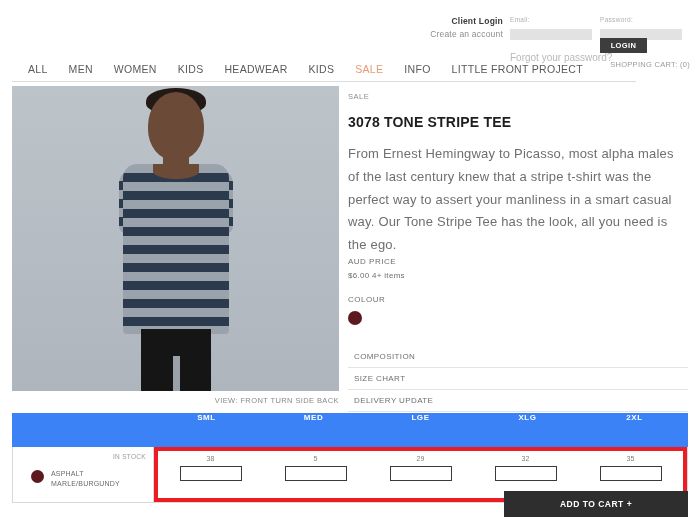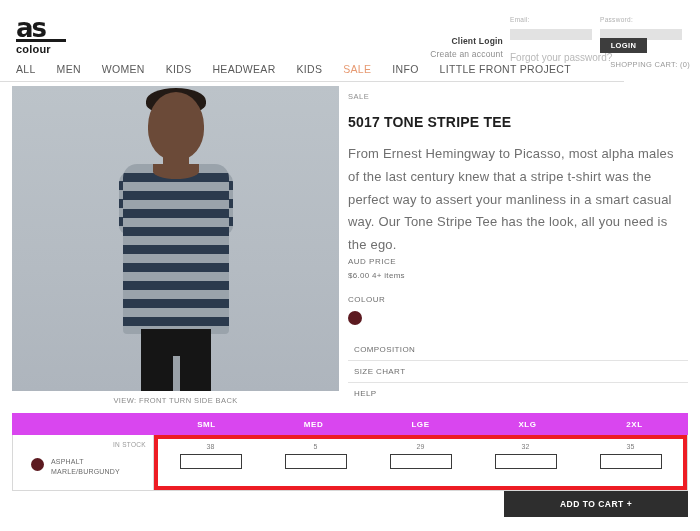--- a/index.html
+++ b/index.html
@@ -16,36 +16,36 @@
   .header { position: relative; height: 58px; }
   .logo { position: absolute; left: 16px; top: 18px; width: 52px; }
   .logo-mark { font-size: 26px; font-weight: bold; color:#1a1a1a; letter-spacing:-2px;
                line-height: 20px; font-family:"DejaVu Sans", sans-serif; }
   .logo-rule { width: 50px; height: 3px; background:#1a1a1a; margin-top:1px; }
   .logo-word { font-size: 11px; font-weight: bold; color:#1a1a1a; letter-spacing:0.2px;
                line-height: 12px; margin-top:1px; }
 
   .login-area { position:absolute; left:415px; top:16px; width:275px; }
   .login-left { position:absolute; left:0; top:0; width:88px; text-align:right; }
-  .client-login { font-size:8.5px; font-weight:bold; color:#3b3b3b; letter-spacing:.2px;margin-top:20px; }
+  .client-login { font-size:8.5px; font-weight:bold; color:#3b3b3b; letter-spacing:.2px; }
   .create-acct { font-size:8.5px; color:#8d8d8d; margin-top:3px; letter-spacing:.2px; }
   .fieldwrap { position:absolute; top:0; }
   .fieldwrap.email { left:95px; width:82px; }
   .fieldwrap.pass  { left:185px; width:82px; }
   .fld-label { font-size:6.5px; color:#b2b2b2; letter-spacing:.3px; margin-bottom:2px; }
   .fld-input { width:100%; height:11px; background:#e2e2e2; border:none; }
   .forgot { position:absolute; left:95px; top:36px; font-size:10px; color:#b9b9b9; }
   .login-btn { position:absolute; left:185px; top:22px; width:47px; height:15px;
                background:#3d3d3d; color:#fff; font-size:7.5px; font-weight:bold;
                letter-spacing:.4px; display:flex; align-items:center; justify-content:center;
                border:none; cursor:pointer; }
   .cart { position:absolute; right:10px; top:60px; font-size:7.5px; color:#9a9a9a; letter-spacing:.3px; }
 
   
-  .nav { position:absolute; left:0; top:58px; width:624px; height:24px;
+  .nav { position:absolute; left:12px; top:58px; width:624px; height:24px;
          border-bottom:1px solid #dcdcdc; }
   .nav-inner { display:flex; align-items:center; gap:21px; padding-left:16px; height:22px; }
   .nav-item { font-size:10.5px; color:#5a5a5a; letter-spacing:.3px; cursor:pointer; white-space:nowrap; }
   .nav-item.sale { color:#e79a72; }
 
   
   .product-img { position:absolute; left:12px; top:86px; width:327px; height:305px;
                  background:#b9c0c6; overflow:hidden; }
   .bg-grad { position:absolute; inset:0;
              background:linear-gradient(180deg,#bcc3c9 0%,#b4bbc2 60%,#aeb5bd 100%); }
@@ -70,43 +70,43 @@
               background:repeating-linear-gradient(180deg,
                 #9aa3ab 0px,#9aa3ab 9px,#2b3a4d 9px,#2b3a4d 18px);
               border-radius:10px 4px 6px 8px; }
   .sleeve-r { position:absolute; left:108px; top:86px; width:24px; height:62px;
               background:repeating-linear-gradient(180deg,
                 #9aa3ab 0px,#9aa3ab 9px,#2b3a4d 9px,#2b3a4d 18px);
               border-radius:4px 10px 8px 6px; }
   .shorts { position:absolute; left:40px; top:243px; width:70px; height:62px; background:#151515; }
   .leg-gap { position:absolute; left:72px; top:270px; width:7px; height:35px; background:#9aa1a8; }
 
-  .view-line { position:absolute; left:12px; top:396px; width:327px; text-align:center;
+  .view-line { position:absolute; left:12px; top:396px; width:327px; text-align:right;
                font-size:7.5px; color:#8a8a8a; letter-spacing:.4px; }
   .view-line .vl { color:#8a8a8a; }
   .view-line .vopt { cursor:pointer; }
 
   
   .details { position:absolute; left:348px; top:92px; width:340px; }
   .d-sale { font-size:7.5px; color:#8d8d8d; letter-spacing:.5px; }
   .d-title { font-size:14px; font-weight:bold; color:#1e1e1e; letter-spacing:.2px; margin-top:13px; }
   .d-warning { font-size:7.5px; color:#f26d7d; line-height:1.55; margin-top:12px; letter-spacing:.2px; }
   .d-desc { font-size:13px; color:#6f6f6f; line-height:1.75; margin-top:13px; letter-spacing:.2px; }
   .d-price-label { font-size:8px; color:#6f6f6f; letter-spacing:.5px; }
   .d-price-val { font-size:8px; color:#6f6f6f; letter-spacing:.3px; margin-top:5px; }
   .d-colour-label { font-size:8px; color:#6f6f6f; letter-spacing:.5px; margin-top:15px; }
   .swatch { width:14px; height:14px; border-radius:50%; margin-top:7px; cursor:pointer; }
-  .accordion { margin-top:14px; }
+  .accordion { margin-top:21px; }
   .acc-row { font-size:8px; color:#6f6f6f; letter-spacing:.4px;
              padding:6px 0 6px 6px; border-bottom:1px solid #e3e3e3; cursor:pointer; }
   .acc-row.last { border-bottom:none; }
 
   
   .size-block { position:absolute; left:12px; top:413px; width:676px; }
-  .size-head { display:flex; background:#d946ef; height:22px; align-items:center; }
+  .size-head { display:flex; background:#3b82f6; height:34px; }
   .sh-spacer { width:141px; flex:0 0 141px; }
   .sh-cell { flex:1; text-align:center; color:#fff; font-size:8px; font-weight:bold;
              letter-spacing:.6px; }
   .size-body { display:flex; height:56px; border:1px solid #d8d8d8; border-top:none; background:#fff; }
   .sb-left { width:141px; flex:0 0 141px; position:relative; border-right:1px solid #d8d8d8; }
   .instock { position:absolute; right:7px; top:6px; font-size:6.5px; color:#9a9a9a; letter-spacing:.3px; }
   .colour-row { position:absolute; left:18px; top:22px; display:flex; align-items:flex-start; gap:7px; }
   .c-dot { width:13px; height:13px; border-radius:50%; margin-top:1px; }
   .c-name { font-size:7px; color:#6a6a6a; line-height:1.45; letter-spacing:.2px; }
   .sb-right { flex:1; display:flex; border:4px solid #ed1c24; position:relative; }
@@ -120,25 +120,20 @@
   .add-cart { position:absolute; right:0; top:0; width:184px; height:26px; background:#2e2e2e;
               color:#fff; font-size:8.5px; font-weight:bold; letter-spacing:.5px;
               display:flex; align-items:center; justify-content:center; border:none; cursor:pointer; }
 </style>
 </head>
 <body>
 
 <div class="page">
 
   <div class="header">
-    <div class="logo">
-      <div class="logo-mark">as</div>
-      <div class="logo-rule"></div>
-      <div class="logo-word">colour</div>
-    </div>
 
     <div class="login-area">
       <div class="login-left">
         <div class="client-login">Client Login</div>
         <div class="create-acct">Create an account</div>
       </div>
 
       <div class="fieldwrap email">
         <div class="fld-label">Email:</div>
         <input class="fld-input" type="text" value="" style="">
@@ -184,29 +179,30 @@
       <div class="collar"></div>
       <div class="shorts"></div>
       <div class="leg-gap"></div>
     </div>
   </div>
 
   <div class="view-line" id="view-line"><span class="vl">VIEW: </span><span class="vopt">FRONT</span> <span class="vopt">TURN</span> <span class="vopt">SIDE</span> <span class="vopt">BACK</span></div>
 
   <div class="details">
     <div class="d-sale">SALE</div>
-    <div class="d-title">5017 TONE STRIPE TEE</div>
+    <div class="d-title">3078 TONE STRIPE TEE</div>
     <div class="d-desc">From Ernest Hemingway to Picasso, most alpha males of the last century knew that a stripe t-shirt was the perfect way to assert your manliness in a smart casual way.  Our Tone Stripe Tee has the look, all you need is the ego.</div>
     <div class="d-price-label">AUD PRICE</div>
     <div class="d-price-val">$6.00  4+ items</div>
     <div class="d-colour-label">COLOUR</div>
     <div class="swatch" id="detail-swatch" style="background: rgb(92, 26, 32);"></div>
     <div class="accordion" id="accordion">
         <div class="acc-row">COMPOSITION</div>
         <div class="acc-row">SIZE CHART</div>
+        <div class="acc-row">DELIVERY UPDATE</div>
         <div class="acc-row last">HELP</div>
       </div>
   </div>
 
   <div class="size-block">
     <div class="size-head">
       <div class="sh-spacer"></div>
       <div id="size-headers" style="flex:1; display:flex;">
           <div class="sh-cell">SML</div>
           <div class="sh-cell">MED</div>

